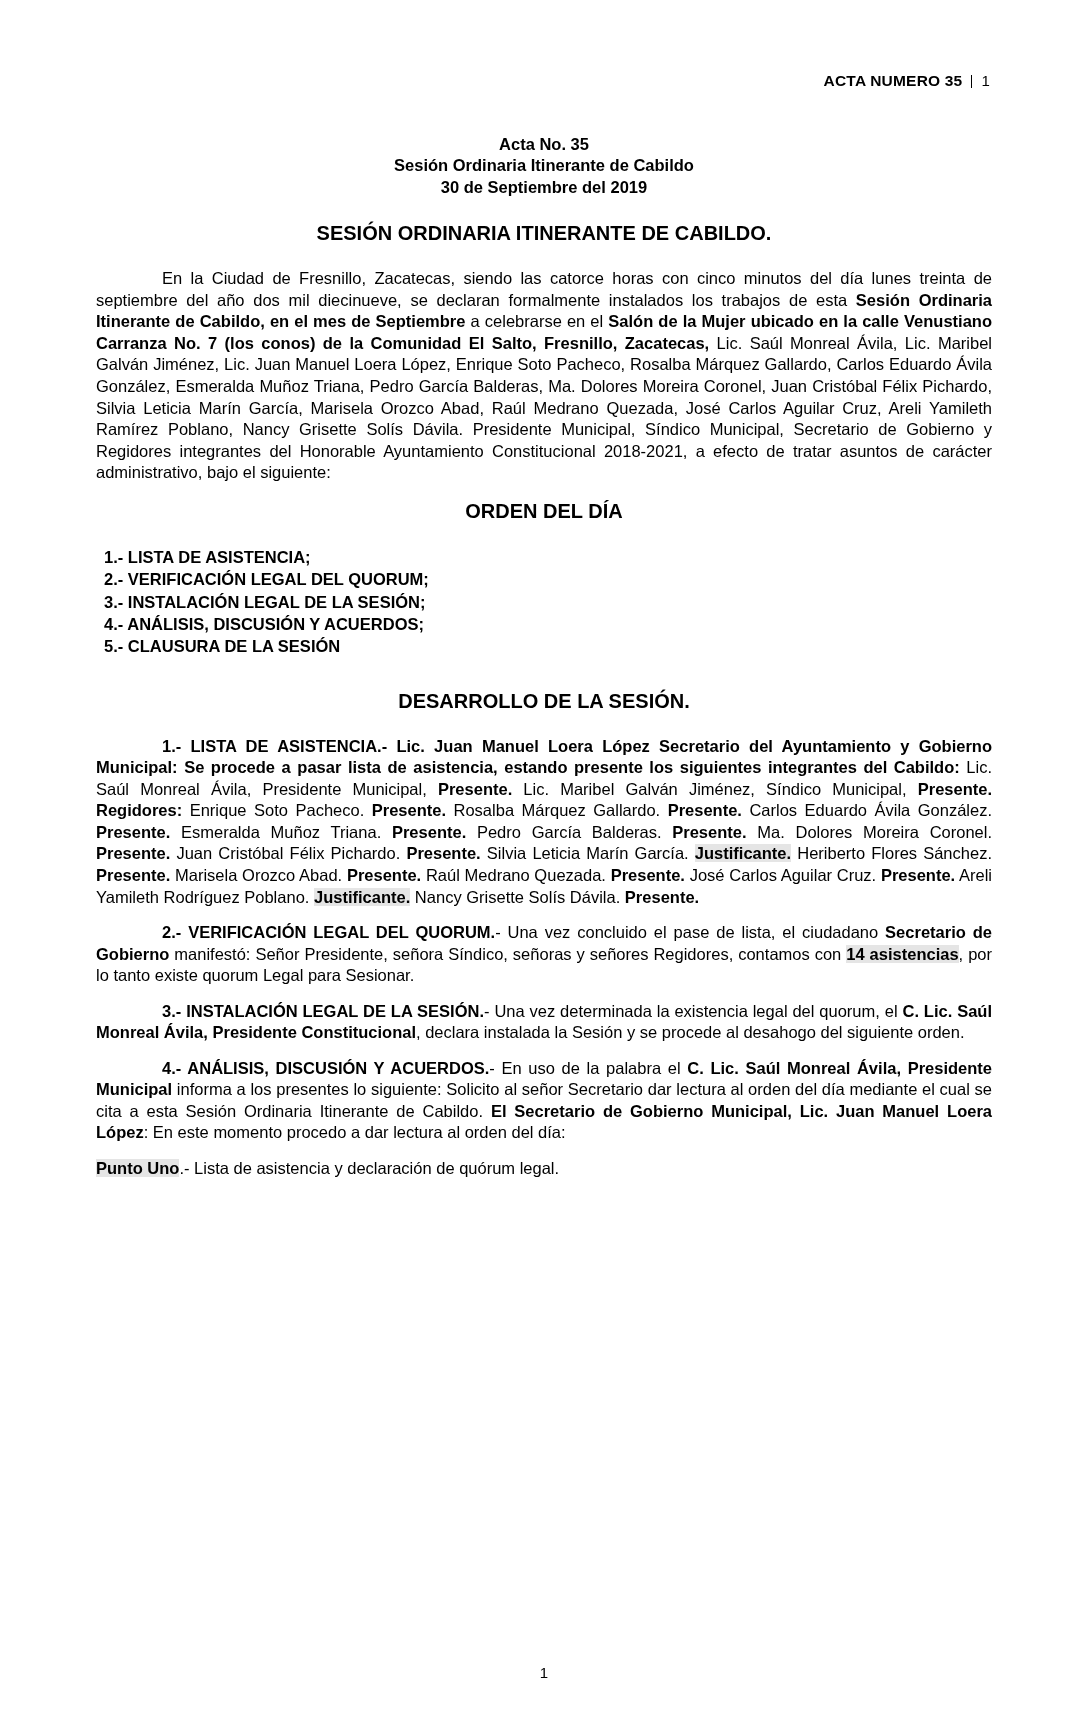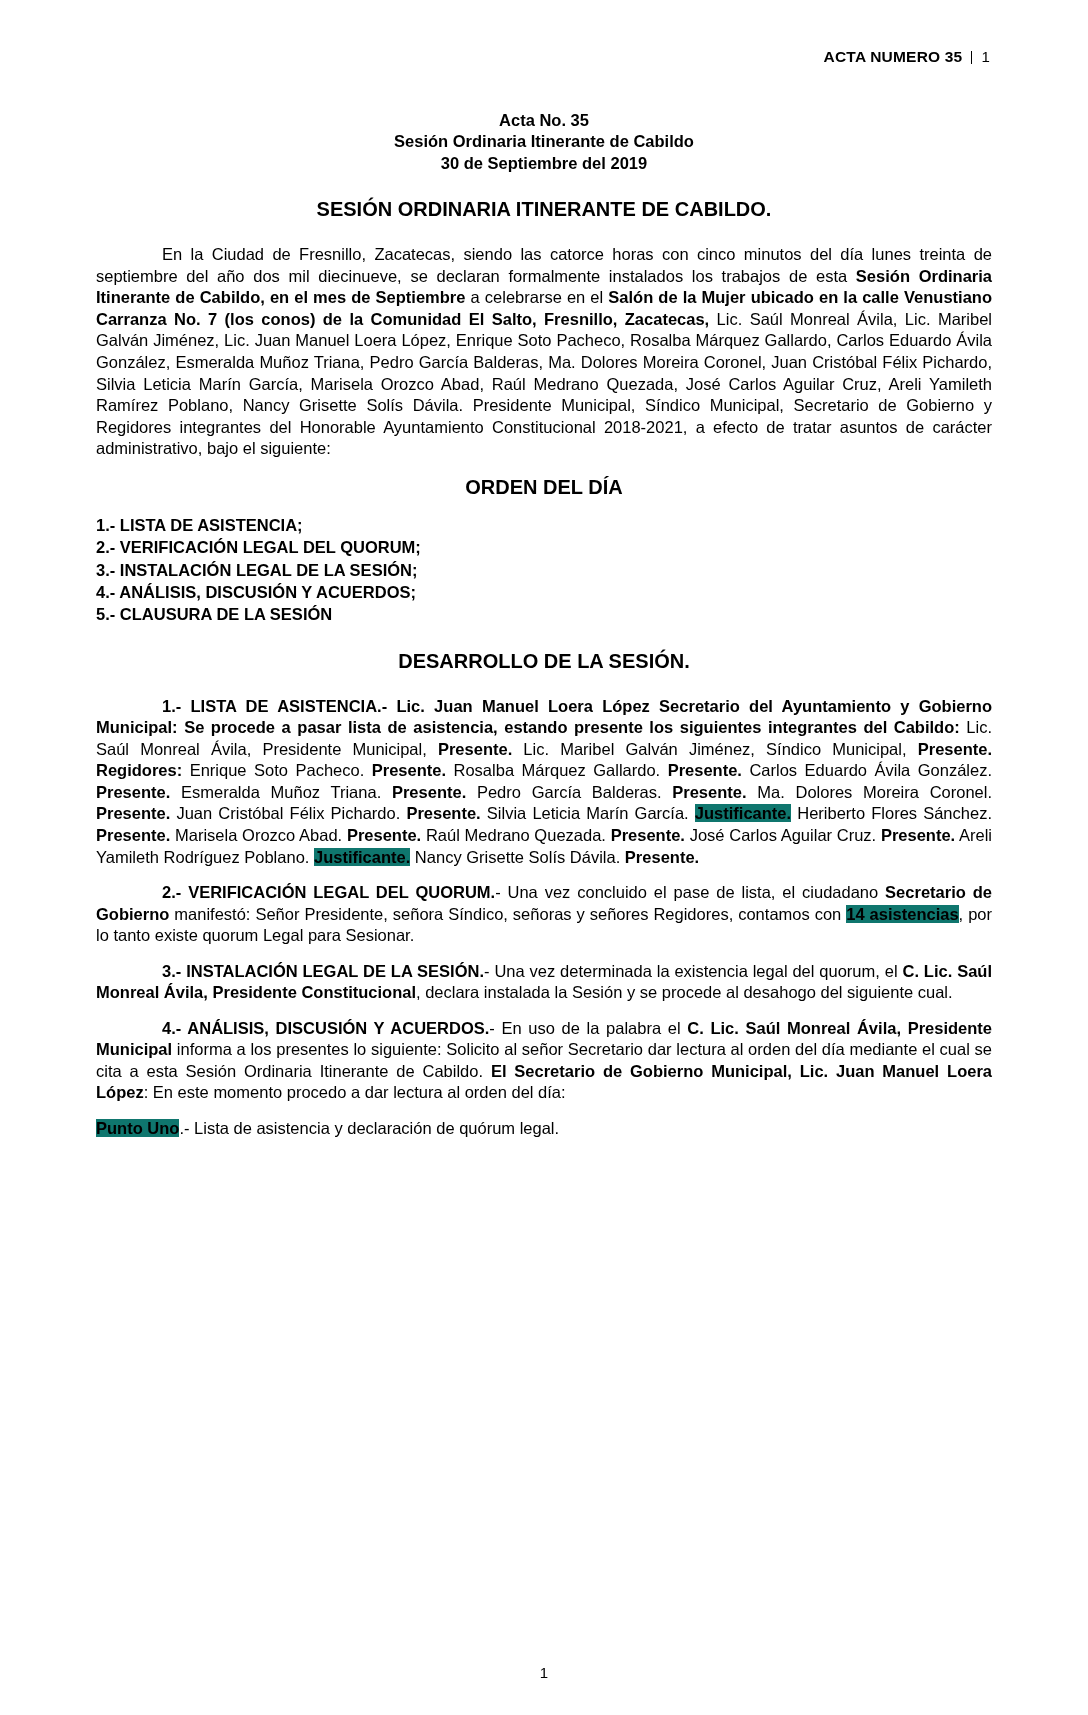--- a/index.html
+++ b/index.html
@@ -9,21 +9,21 @@
   }
   body {
     font-family: "Liberation Sans", sans-serif;
     color: #000000;
   }
   .page {
     width: 1088px;
     height: 1715px;
     position: relative;
     box-sizing: border-box;
-    padding: 48px 96px 40px 96px;
+    padding: 72px 96px 40px 96px;
     background: #ffffff;
     overflow: hidden;
   }
   
   .doc-header {
     text-align: right;
     padding-right: 2px;
     margin-bottom: 44px;
   }
   .hdr-line1 {
@@ -67,31 +67,31 @@
   p.para {
     margin: 0;
     font-size: 16.5px;
     line-height: 1.305;
     text-align: justify;
     text-indent: 66px;
     hyphens: none;
   }
   p.para.noindent { text-indent: 0; }
   ol.agenda, .agenda-list {
-    margin: 0;
+    margin: 8px;
     padding: 0;
     list-style: none;
   }
   .agenda-list li {
     font-size: 16.5px;
     font-weight: bold;
     line-height: 1.36;
   }
   .hl {
-    background: #0f766e;
+    background: #e5e5e5;
   }
   .footer-num {
     position: absolute;
     left: 0;
     right: 0;
     bottom: 34px;
     text-align: center;
     font-size: 15px;
   }
 </style>
@@ -141,21 +141,21 @@
   <div class="gap-md"></div>
 
   <p class="para"><span class="b">1.- LISTA DE ASISTENCIA.- Lic. Juan Manuel Loera López Secretario del Ayuntamiento y Gobierno Municipal: Se procede a pasar lista de asistencia, estando presente los siguientes integrantes del Cabildo:</span><span> Lic. Saúl Monreal Ávila, Presidente Municipal, </span><span class="b">Presente.</span><span> Lic. Maribel Galván Jiménez, Síndico Municipal, </span><span class="b">Presente. Regidores:</span><span> Enrique Soto Pacheco. </span><span class="b">Presente.</span><span> Rosalba Márquez Gallardo. </span><span class="b">Presente.</span><span> Carlos Eduardo Ávila González. </span><span class="b">Presente.</span><span>  Esmeralda Muñoz Triana. </span><span class="b">Presente.</span><span> Pedro García Balderas. </span><span class="b">Presente.</span><span> Ma. Dolores Moreira Coronel. </span><span class="b">Presente.</span><span> Juan Cristóbal Félix Pichardo. </span><span class="b">Presente.</span><span> Silvia Leticia Marín García. </span><span class="b hl">Justificante.</span><span> Heriberto Flores Sánchez. </span><span class="b">Presente.</span><span> Marisela Orozco Abad. </span><span class="b">Presente.</span><span> Raúl Medrano Quezada. </span><span class="b">Presente.</span><span> José Carlos Aguilar Cruz. </span><span class="b">Presente.</span><span> Areli Yamileth Rodríguez Poblano. </span><span class="b hl">Justificante.</span><span>  Nancy Grisette Solís Dávila. </span><span class="b">Presente.</span></p>
 
   <div class="gap-sm"></div>
 
   <p class="para"><span class="b">2.- VERIFICACIÓN LEGAL DEL QUORUM.</span><span>- Una vez concluido el pase de lista, el ciudadano </span><span class="b">Secretario de Gobierno</span><span> manifestó: Señor Presidente, señora Síndico, señoras y señores Regidores, contamos con </span><span class="b hl">14 asistencias</span><span>, por lo tanto existe quorum Legal para Sesionar.</span></p>
 
   <div class="gap-sm"></div>
 
-  <p class="para"><span class="b">3.- INSTALACIÓN LEGAL DE LA SESIÓN.</span><span>- Una vez determinada la existencia legal del quorum, el </span><span class="b">C. Lic. Saúl Monreal Ávila, Presidente Constitucional</span><span>, declara instalada la Sesión y se procede al desahogo del siguiente cual.</span></p>
+  <p class="para"><span class="b">3.- INSTALACIÓN LEGAL DE LA SESIÓN.</span><span>- Una vez determinada la existencia legal del quorum, el </span><span class="b">C. Lic. Saúl Monreal Ávila, Presidente Constitucional</span><span>, declara instalada la Sesión y se procede al desahogo del siguiente orden.</span></p>
 
   <div class="gap-sm"></div>
 
   <p class="para"><span class="b">4.- ANÁLISIS, DISCUSIÓN Y ACUERDOS.</span><span>- En uso de la palabra el </span><span class="b">C. Lic. Saúl Monreal Ávila, Presidente Municipal</span><span> informa a los presentes lo siguiente: Solicito al señor Secretario dar lectura al orden del día mediante el cual se cita a esta Sesión Ordinaria Itinerante de Cabildo. </span><span class="b">El Secretario de Gobierno Municipal, Lic. Juan Manuel Loera López</span><span>: En este momento procedo a dar lectura al orden del día:</span></p>
 
   <div class="gap-sm"></div>
 
   <p class="para noindent"><span class="b hl">Punto Uno</span><span>.- Lista de asistencia y declaración de quórum legal.</span></p>
 
   <div class="footer-num">1</div>

